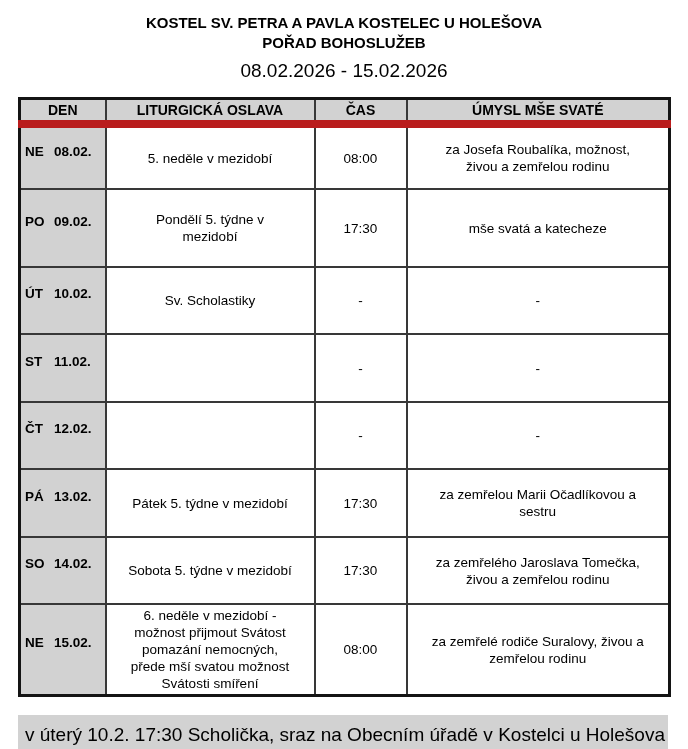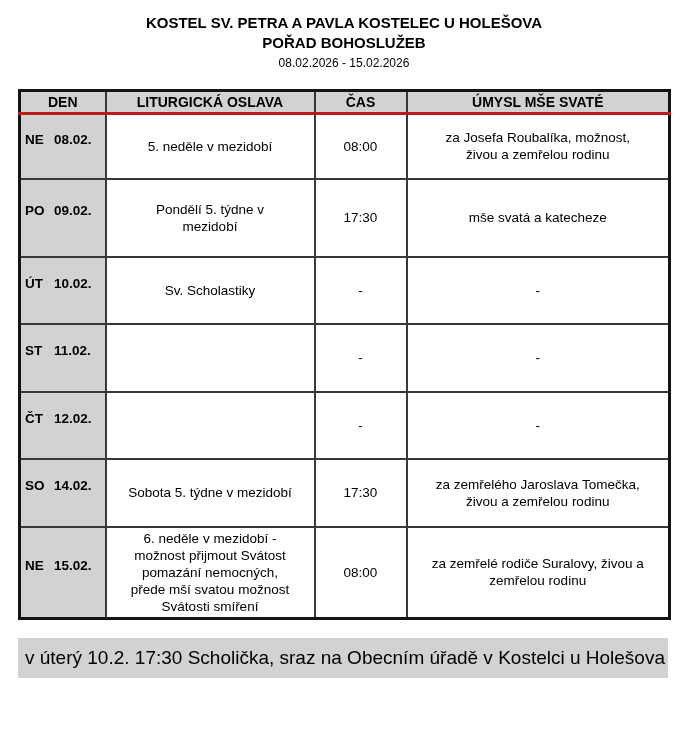--- a/index.html
+++ b/index.html
@@ -15,23 +15,24 @@
   .titles {
     text-align: center;
     padding-top: 13px;
   }
   .title-line {
     font-size: 15px;
     font-weight: bold;
     line-height: 20px;
   }
   .date-line {
-    font-size: 12px;
+    font-size: 19px;
     font-weight: normal;
     line-height: 20px;
+    margin-top: 8px;
   }
   table.schedule {
     border-collapse: collapse;
     table-layout: fixed;
     width: 650px;
     margin: 16px 0 0 18px;
     border: 3px solid #141414;
   }
   col.c-den { width: 86px; }
   col.c-osl { width: 209px; }
@@ -40,21 +41,21 @@
   th {
     background: #d2d2d2;
     border: 2px solid #383838;
     font-size: 14px;
     font-weight: bold;
     height: 20px;
     padding: 0 2px;
     text-align: center;
     vertical-align: middle;
   }
-  thead th { border-bottom: 3px solid #b91c1c; margin-top: 36px; }
+  thead th { border-bottom: 8px solid #b91c1c; margin-top: 36px; }
   td {
     border: 2px solid #383838;
     font-size: 13.5px;
     line-height: 17px;
     text-align: center;
     vertical-align: middle;
     padding: 2px 6px;
     white-space: pre-line;
     overflow: hidden;
   }
@@ -154,20 +155,29 @@
 
   <tr>
     <td class="den">
       <span class="day-abbr">ČT</span><span>12.02.</span>
     </td>
     <td></td>
     <td>-</td>
     <td>-</td>
   </tr>
 
+  <tr>
+    <td class="den">
+      <span class="day-abbr">PÁ</span><span>13.02.</span>
+    </td>
+    <td>Pátek 5. týdne v mezidobí</td>
+    <td>17:30</td>
+    <td>za zemřelou Marii Očadlíkovou a
+sestru</td>
+  </tr>
 
   <tr>
     <td class="den">
       <span class="day-abbr">SO</span><span>14.02.</span>
     </td>
     <td>Sobota 5. týdne v mezidobí</td>
     <td>17:30</td>
     <td>za zemřelého Jaroslava Tomečka,
 živou a zemřelou rodinu</td>
   </tr>

